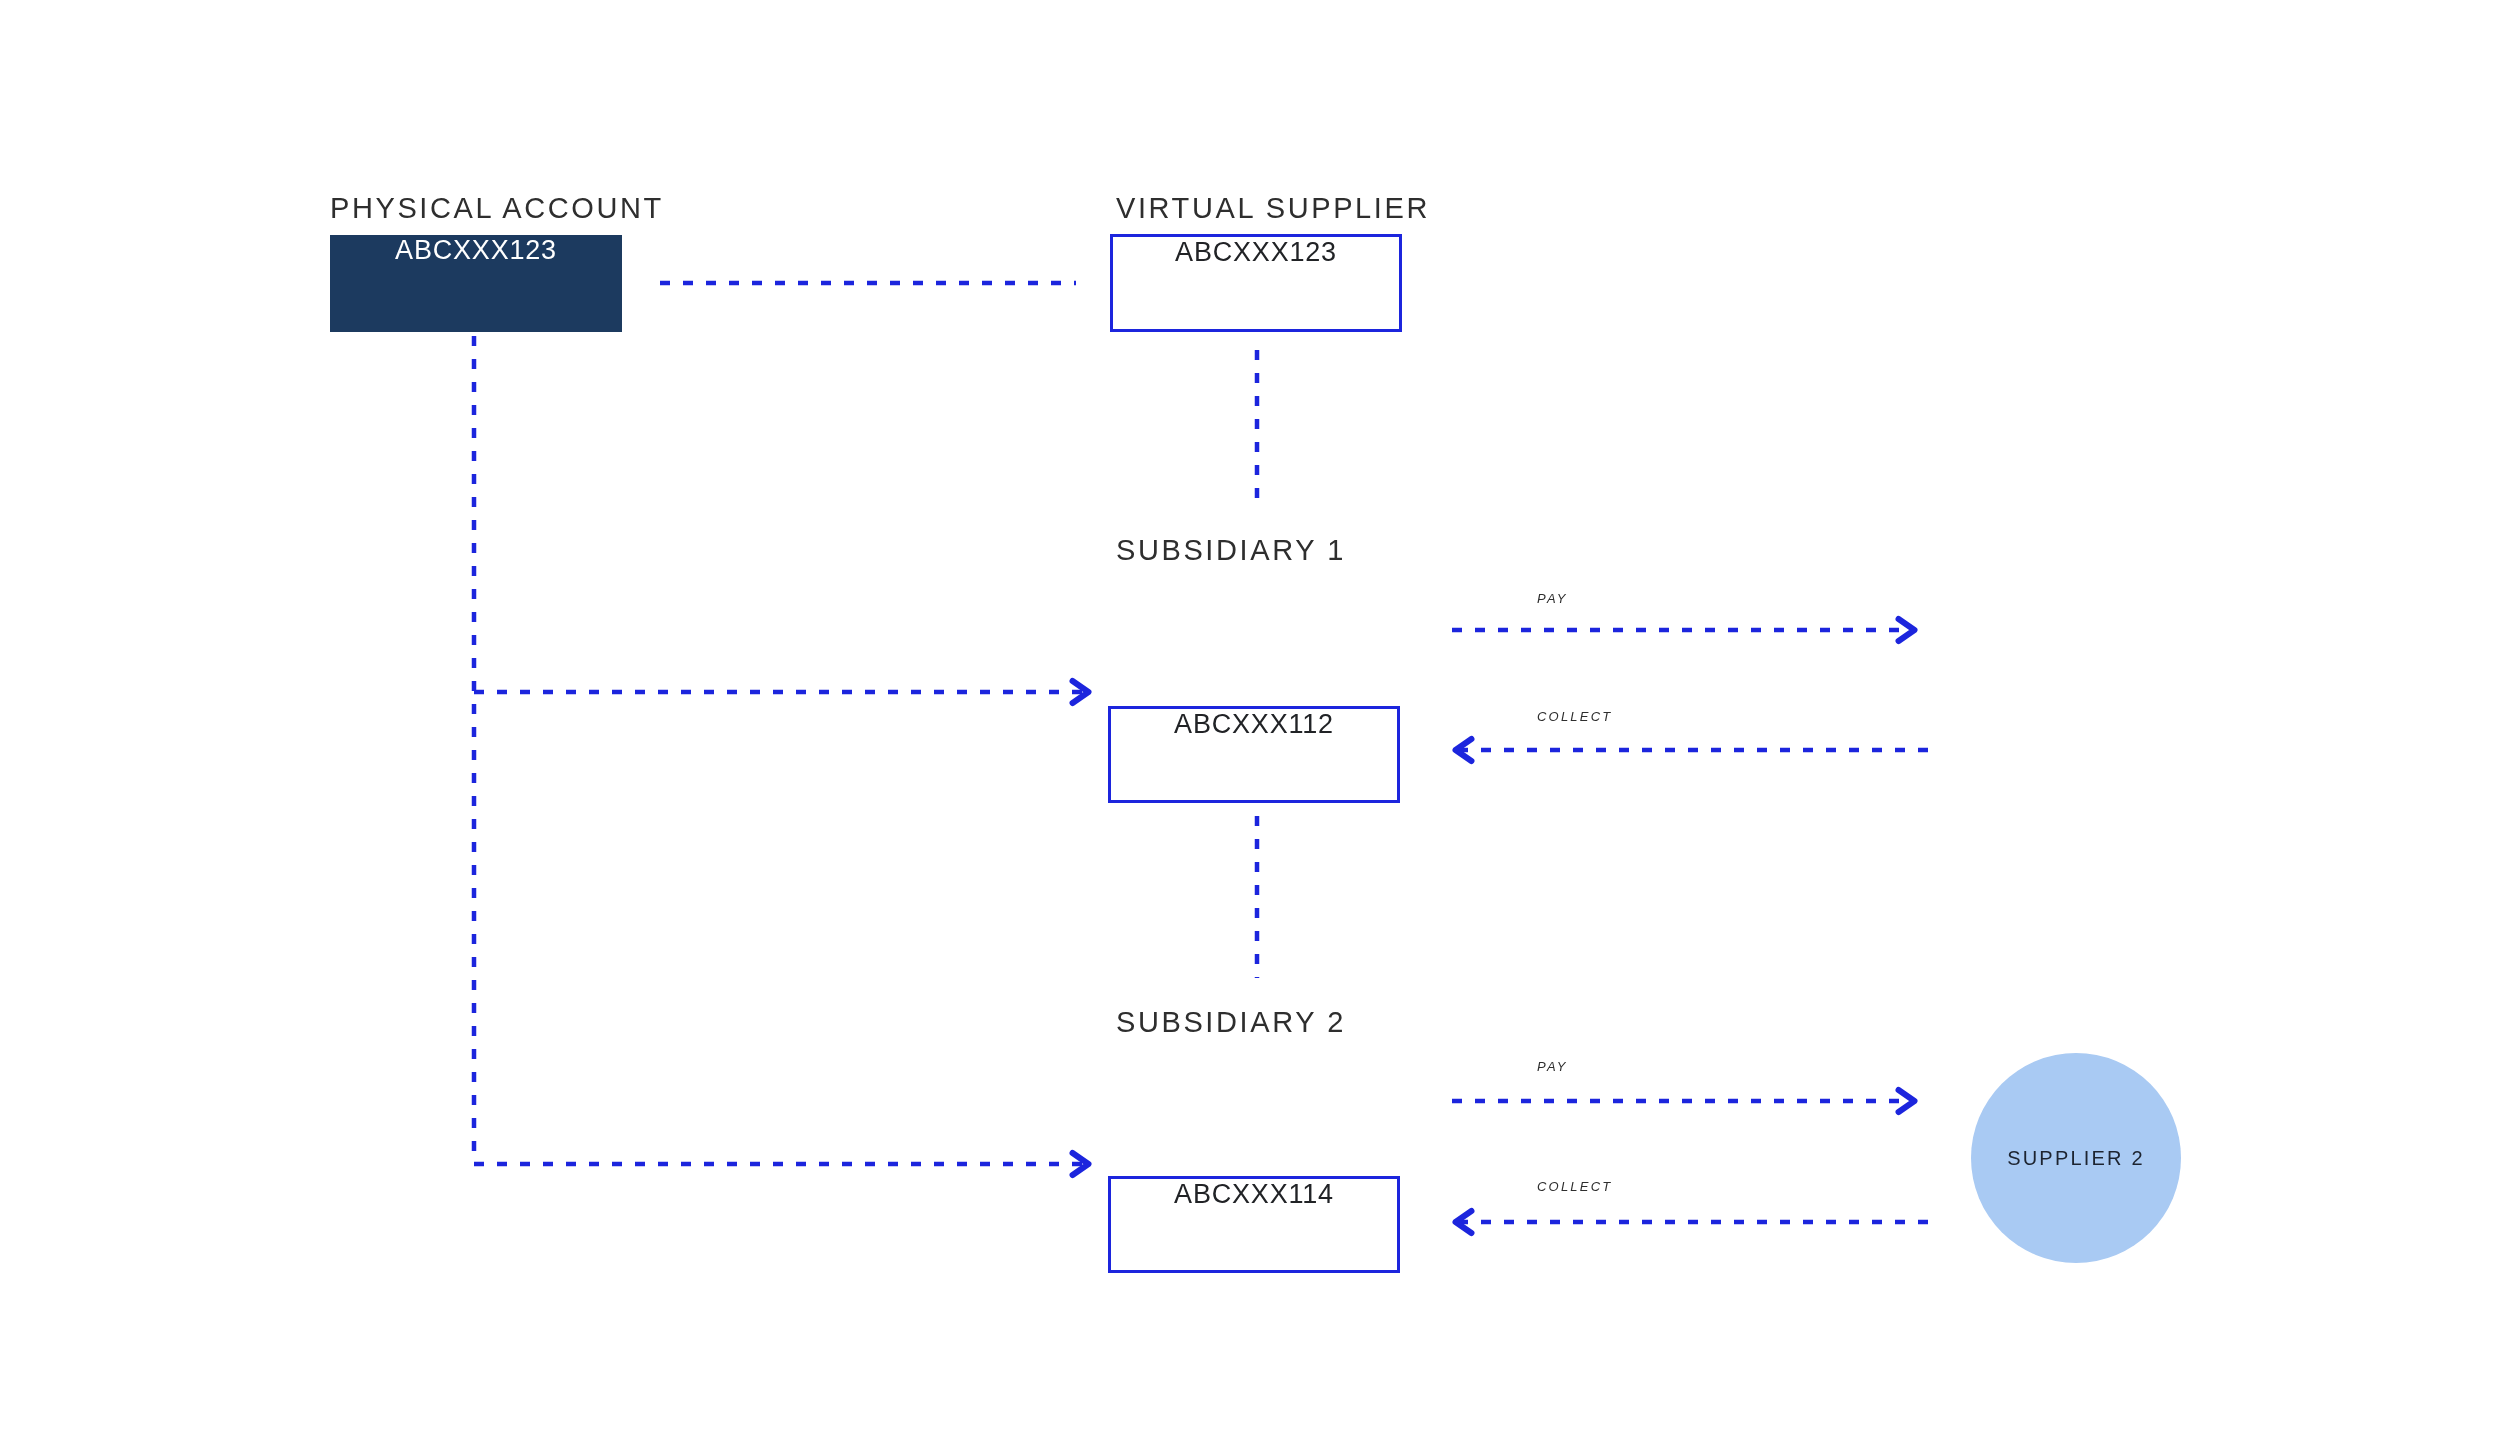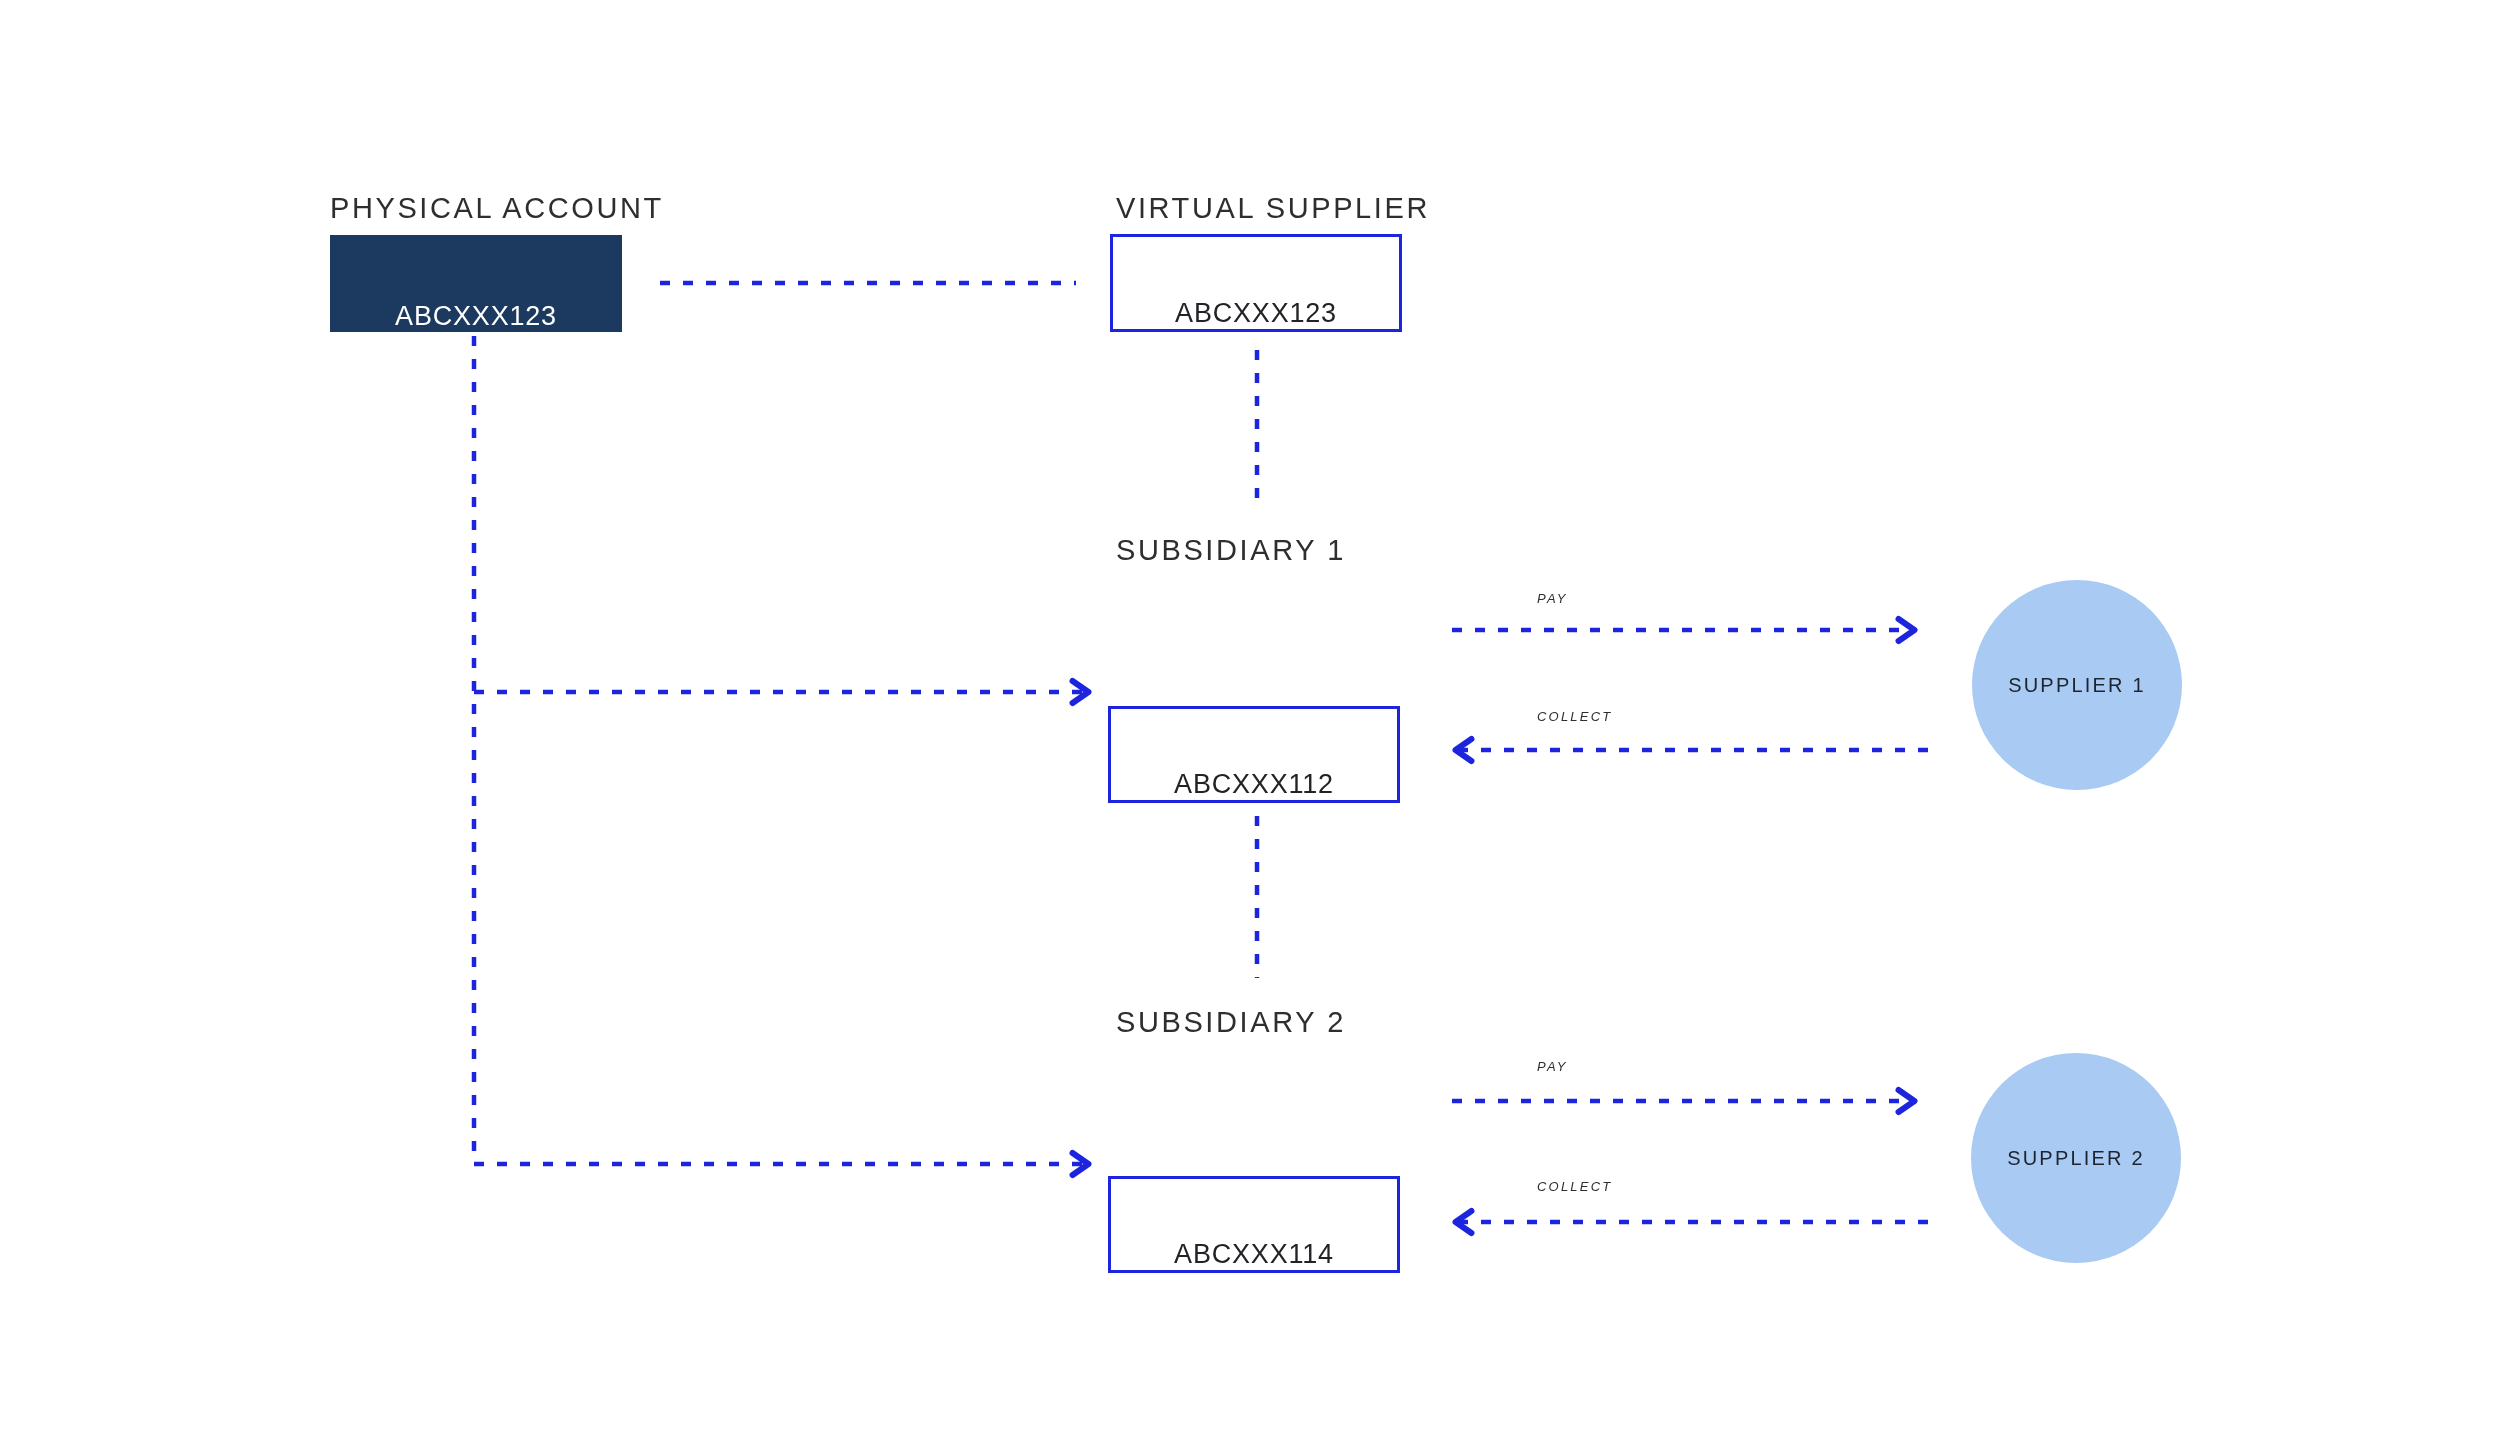--- a/index.html
+++ b/index.html
@@ -24,21 +24,21 @@
     font-size:29px;
     letter-spacing:2.6px;
     color:var(--color-label-text);
     white-space:nowrap;
     line-height:1;
   }
   .acct-box{
     position:absolute;
     width:292px;height:97px;
     box-sizing:border-box;
-    display:flex;align-items:flex-end;justify-content:center;
+    display:flex;align-items:flex-start;justify-content:center;
     font-size:27px;
     letter-spacing:0.8px;
     color:var(--color-box-text);
     background:#ffffff;
     border:3.5px solid var(--color-blue);
   }
   .acct-box.physical{
     background:var(--color-navy);
     border:none;
     color:var(--color-physical-box-text);
@@ -124,20 +124,17 @@
   <div class="acct-box" style="left:1108px;top:1176px;">
     <span>ABCXXX114</span>
   </div>
 
   <div class="flow-label" style="left:1537px;top:592px;">PAY</div>
   <div class="flow-label" style="left:1537px;top:710px;">COLLECT</div>
 
   <div class="flow-label" style="left:1537px;top:1060px;">PAY</div>
   <div class="flow-label" style="left:1537px;top:1180px;">COLLECT</div>
 
-  <div class="supplier-circle" style="left:1972px;top:580px;">
-    <span>SUPPLIER 1</span>
-  </div>
   <div class="supplier-circle" style="left:1971px;top:1053px;">
     <span>SUPPLIER 2</span>
   </div>
 
 </div>
 
 </body></html>

